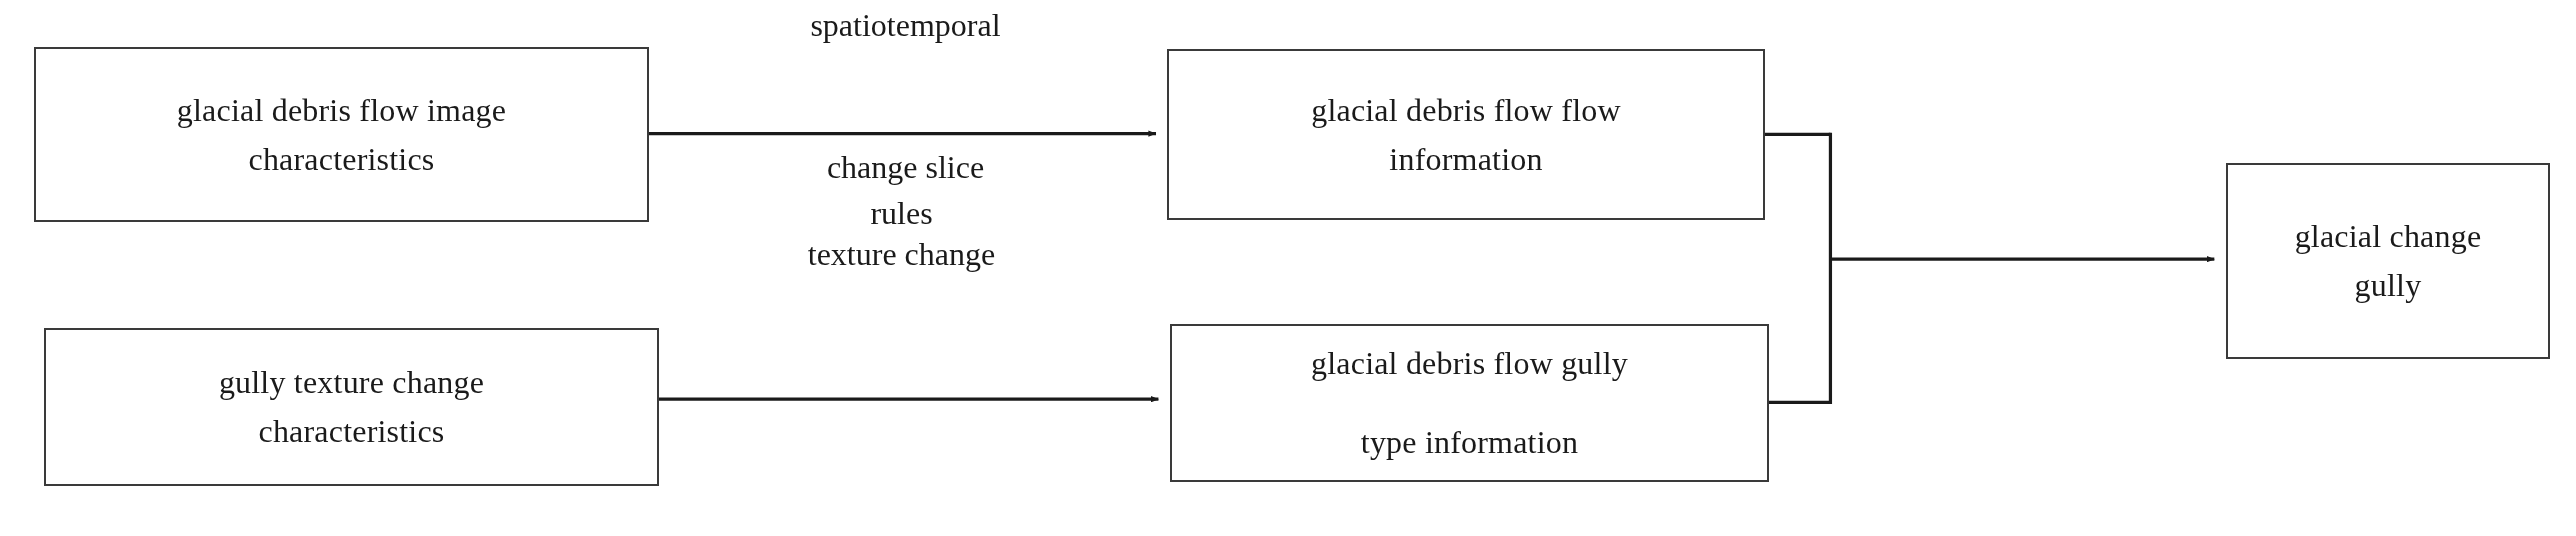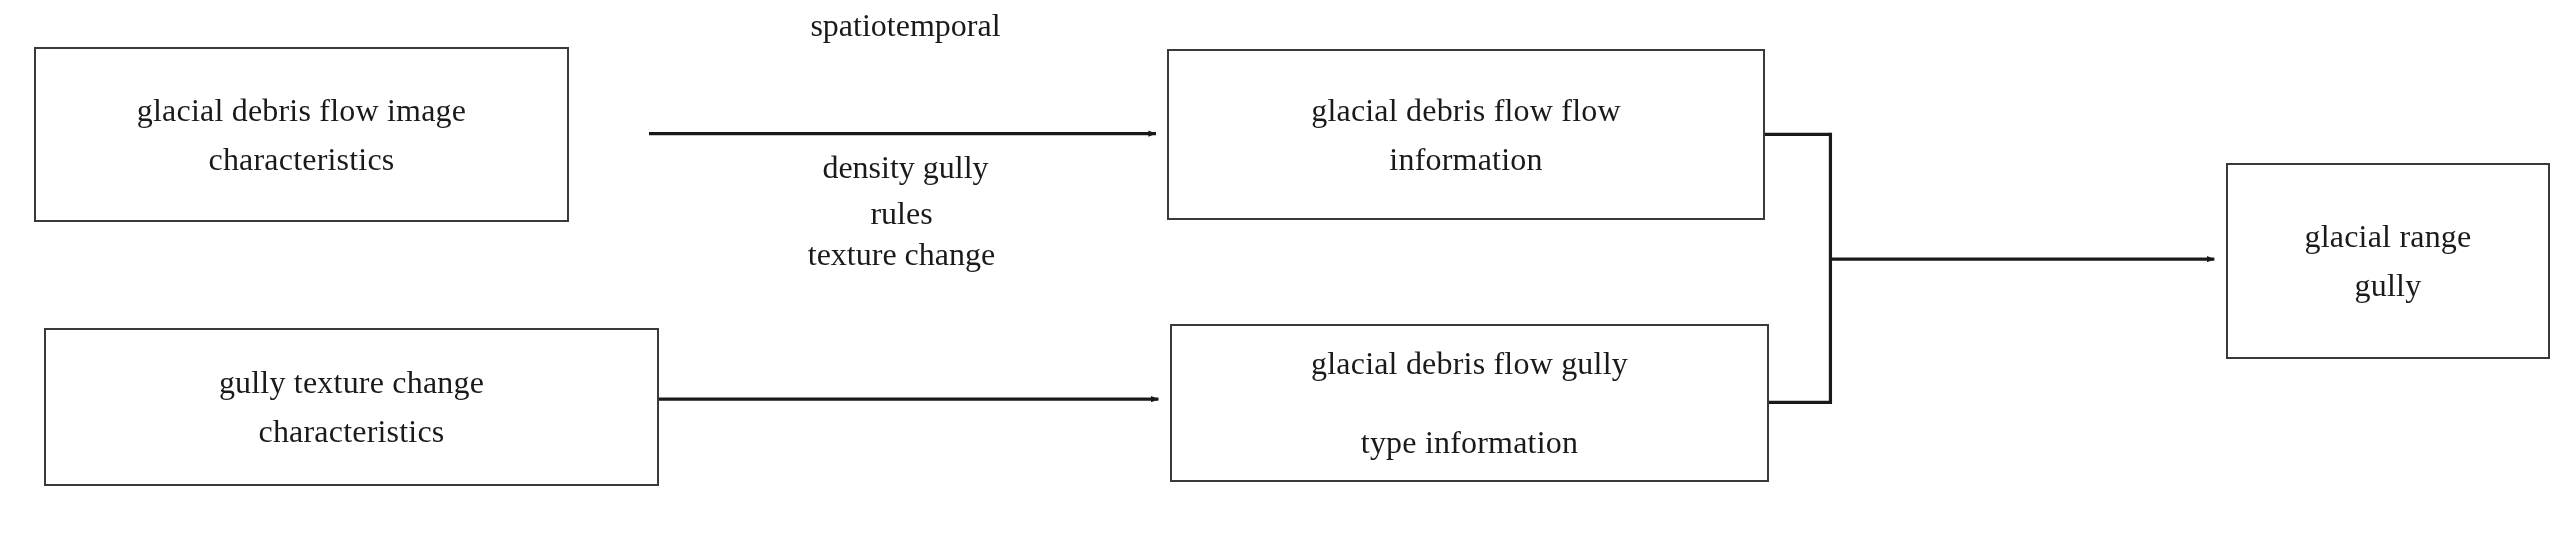--- a/index.html
+++ b/index.html
@@ -45,21 +45,21 @@
   .svg-layer {
     position: absolute;
     left: 0;
     top: 0;
     width: 2576px;
     height: 536px;
     pointer-events: none;
   }
 
   
-  #node-image-char      { left: 34px;   top: 47px;  width: 535px; height: 175px; }
+  #node-image-char      { left: 34px;   top: 47px;  width: 615px; height: 175px; }
   #node-gully-texture   { left: 44px;   top: 328px; width: 615px; height: 158px; }
   #node-range-info      { left: 1167px; top: 49px;  width: 598px; height: 171px; }
   #node-gully-type-info { left: 1170px; top: 324px; width: 599px; height: 158px; gap: 30px; }
   #node-result          { left: 2226px; top: 163px; width: 324px; height: 196px; }
 
   
   #label-top-above    { left: 676px;  top: 4.8px;   width: 459px; }
   #label-top-below    { left: 676px;  top: 147px; width: 459px; }
   #label-bottom-above { left: 668px;  top: 129px; width: 467px; }
   #label-bottom-below { left: 668px;  top: 193px; width: 467px; }
@@ -111,30 +111,30 @@
     <span class="line">glacial debris flow flow</span>
     <span class="line">information</span>
   </div>
 
   <div class="node" id="node-gully-type-info">
     <span class="line">glacial debris flow gully</span>
     <span class="line">type information</span>
   </div>
 
   <div class="node" id="node-result">
-    <span class="line">glacial range</span>
+    <span class="line">glacial change</span>
     <span class="line">gully</span>
   </div>
 
   <div class="edge-label" id="label-top-above">
     <span class="line">spatiotemporal</span>
   </div>
 
   <div class="edge-label" id="label-top-below">
-    <span class="line">density gully</span>
+    <span class="line">change slice</span>
   </div>
 
 
   <div class="edge-label" id="label-bottom-below">
     <span class="line">rules</span>
     <span class="line">texture change</span>
   </div>
 
   <div class="edge-label" id="label-superpos">
   </div>

